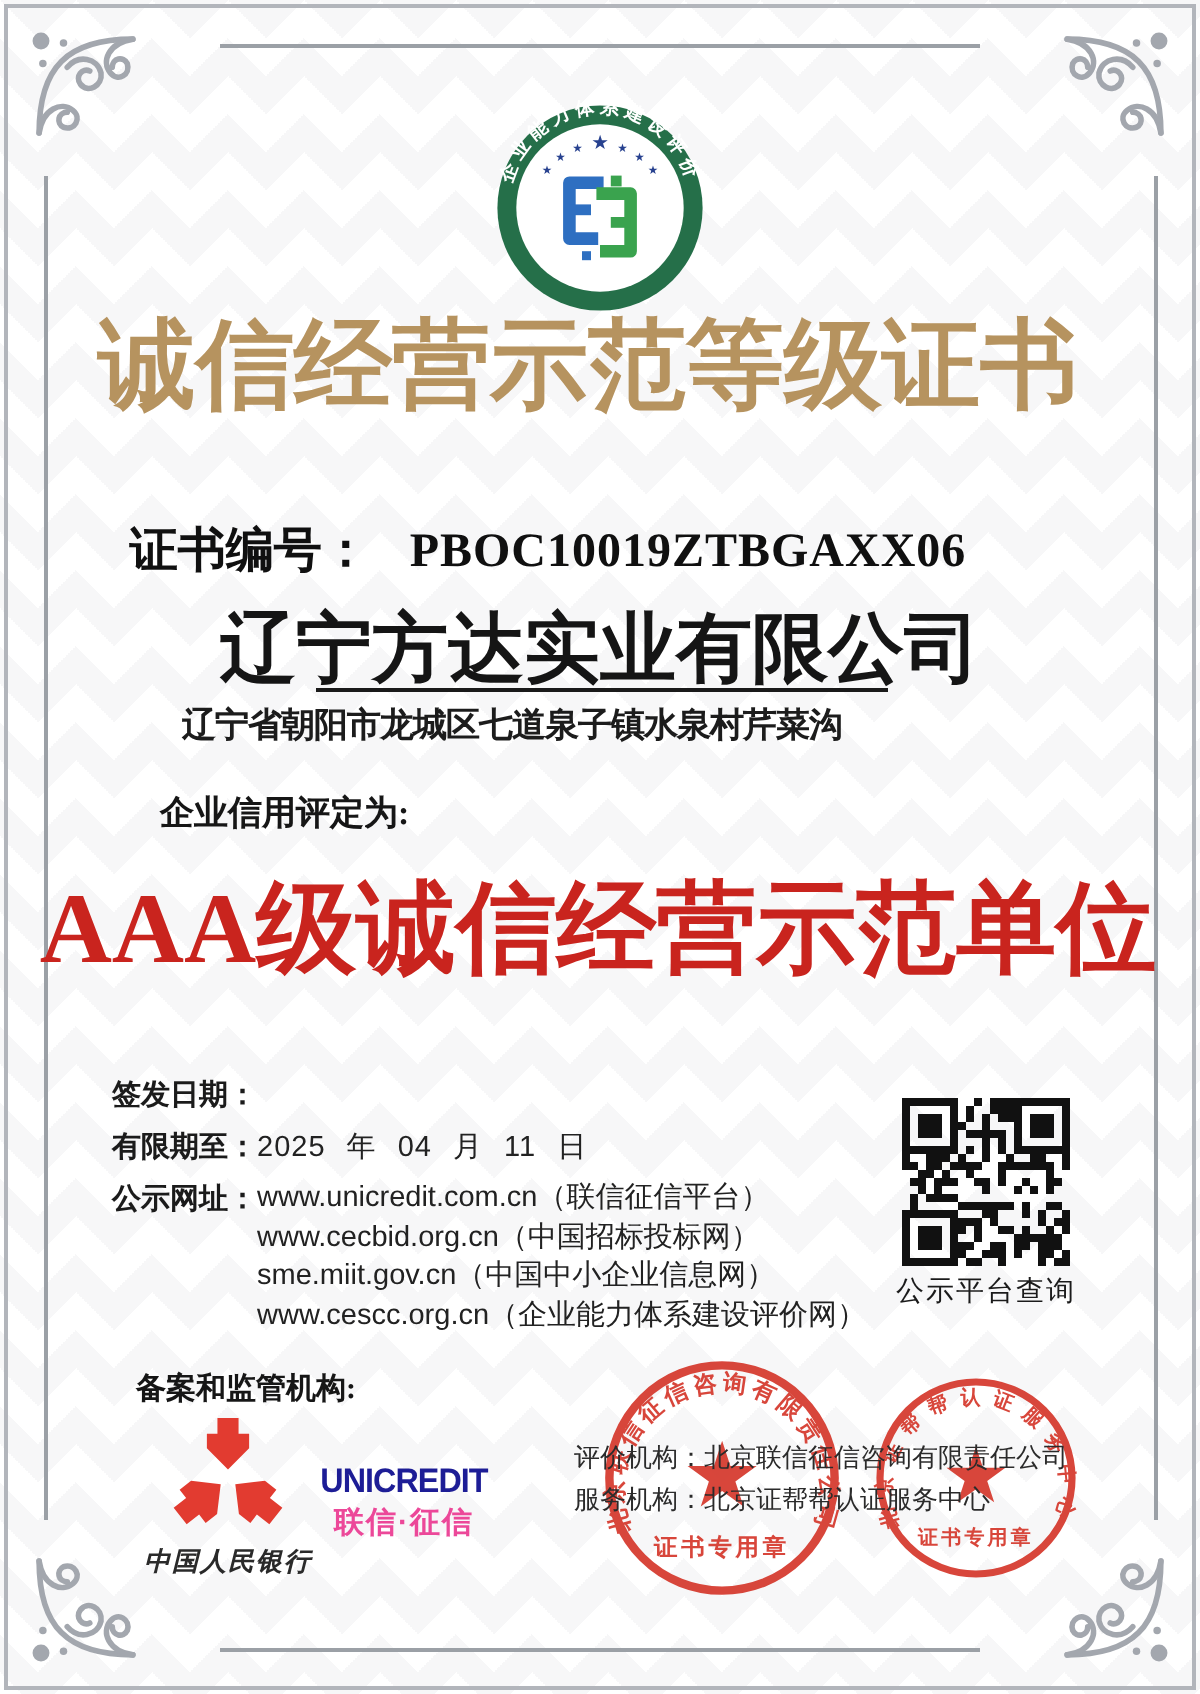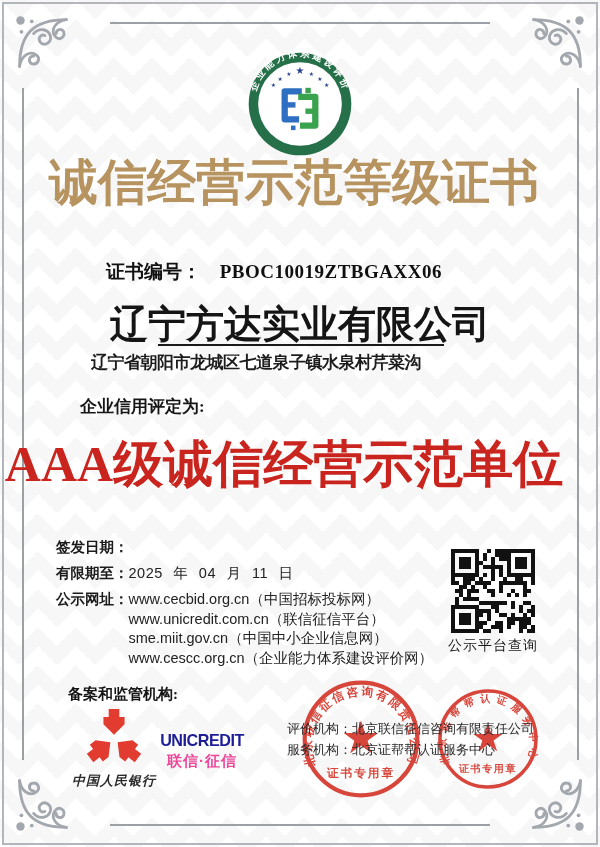--- a/index.html
+++ b/index.html
@@ -28,32 +28,32 @@
   .corner.bl{left:13px;top:774px;transform:scaleY(-1);}
   .corner.br{left:527px;top:774px;transform:scale(-1,-1);}
   .layer{position:absolute;z-index:2;}
   .seal{left:246px;top:50px;width:108px;height:108px;}
   .title{left:0;top:150px;width:496px;text-align:center;
     font-size:49px;font-weight:bold;color:#b6935f;letter-spacing:0px;
     font-family:"Liberation Sans","DejaVu Sans",sans-serif;margin-left:46px;}
   .subtitle{left:0;top:228px;width:600px;text-align:center;font-size:15px;
     color:#333;}
   .subtitle .sub-val{letter-spacing:.5px;}
-  .certno{left:0;top:259px;width:548px;text-align:center;font-size:19px;
+  .certno{left:0;top:259px;width:548px;text-align:center;font-size:24px;
     font-weight:bold;color:#101010;font-family:"Liberation Serif",serif;}
   .certno .certno-val{margin-left:14px;letter-spacing:.5px;}
   .company{left:0;top:299px;width:600px;text-align:center;font-size:38px;
     font-weight:bold;color:#151515;font-family:"Liberation Serif",serif;}
   .company-underline{left:158px;top:344px;width:286px;height:2px;background:#1a1a1a;}
   .address{left:0;top:351px;width:512px;text-align:center;font-size:17px;
     font-weight:bold;color:#1c1c1c;font-family:Liberation Serif, serif;
     letter-spacing:-.5px;}
   .rating-label{left:80px;top:395px;font-size:17px;font-weight:bold;color:#161616;
     font-family:"Liberation Serif",serif;}
-  .rating{left:0;top:431px;width:568px;text-align:center;font-size:50px;
+  .rating{left:15px;top:431px;width:568px;text-align:center;font-size:50px;
     font-weight:bold;color:#c9241e;font-family:"Liberation Serif",serif;}
   .info{left:56px;top:538px;font-size:14.5px;color:#222;}
   .info-row{display:flex;margin-bottom:7px;}
   .info-label{font-weight:bold;color:#1b1b1b;white-space:nowrap;}
   .date-val{word-spacing:6px;letter-spacing:.5px;}
   .site-list div{line-height:19.5px;}
   .qr-box{left:451px;top:549px;width:84px;height:84px;}
   .qr-caption{left:423px;top:637px;width:140px;text-align:center;font-size:14px;
     color:#1b1b1b;letter-spacing:1px;}
   .reg-label{left:68px;top:685px;font-size:15px;font-weight:bold;color:#161616;
@@ -183,22 +183,22 @@
     <div class="info-row">
       <span class="info-label">签发日期：</span>
     </div>
     <div class="info-row">
       <span class="info-label">有限期至：</span>
       <span class="date-val">2025 年 04 月 11 日</span>
     </div>
     <div class="info-row">
       <span class="info-label">公示网址：</span>
       <span class="site-list">
+        <div>www.unicredit.com.cn（联信征信平台）</div>
         <div>www.cecbid.org.cn（中国招标投标网）</div>
-        <div>www.unicredit.com.cn（联信征信平台）</div>
         <div>sme.miit.gov.cn（中国中小企业信息网）</div>
         <div>www.cescc.org.cn（企业能力体系建设评价网）</div>
       </span>
     </div>
   </div>
 
   <svg id="qr-svg" class="layer qr-box" viewBox="0 0 84 84">
       <rect x="0" y="0" width="4" height="4" fill="#111"></rect>
       <rect x="4" y="0" width="4" height="4" fill="#111"></rect>
       <rect x="8" y="0" width="4" height="4" fill="#111"></rect>

